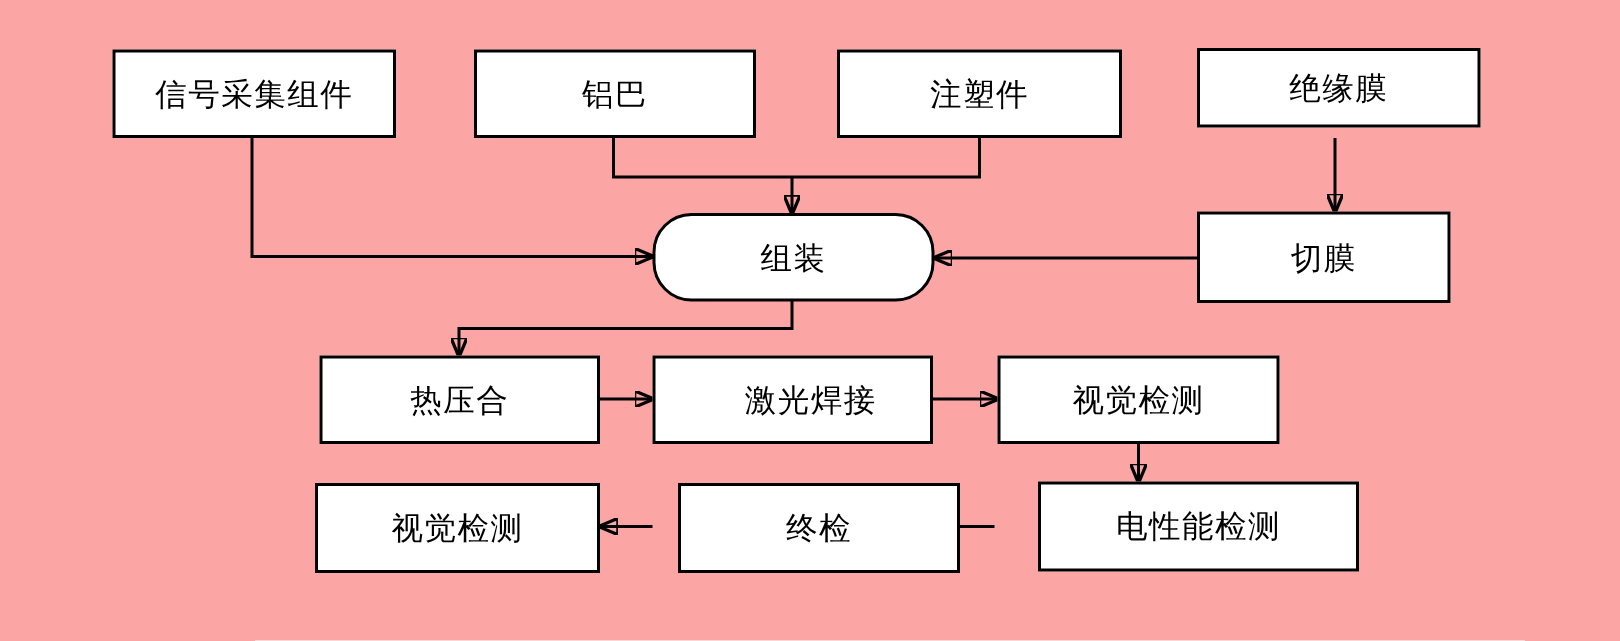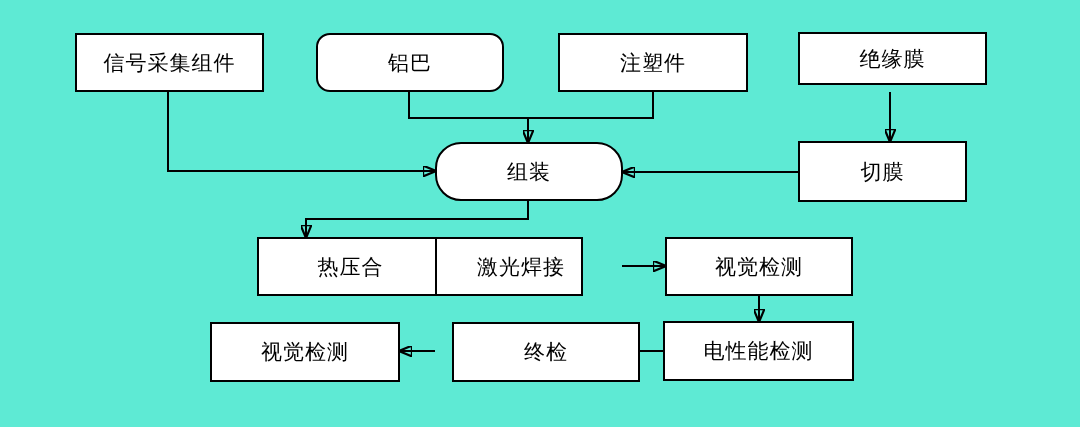--- a/index.html
+++ b/index.html
@@ -4,21 +4,21 @@
 <style>
   html, body {
     margin: 0;
     padding: 0;
     background: #ffffff;
   }
   .canvas {
     position: relative;
     width: 1080px;
     height: 427px;
-    background: #5eead4;
+    background: #fca5a5;
     font-family: "Liberation Serif", "DejaVu Serif", serif;
     overflow: hidden;
   }
   .edges {
     position: absolute;
     left: 0;
     top: 0;
     width: 1080px;
     height: 427px;
     pointer-events: none;
@@ -36,34 +36,34 @@
     display: flex;
     align-items: center;
     justify-content: center;
     font-size: 21px;
     color: #000000;
     letter-spacing: 1px;
     white-space: nowrap;
   }
   
   .n-signal      { left: 75px;  top: 33px;  width: 189px; height: 59px; }
-  .n-aluminum    { left: 316px; top: 33px;  width: 188px; height: 59px; border-radius: 14px; }
+  .n-aluminum    { left: 316px; top: 33px;  width: 188px; height: 59px; }
   .n-injection   { left: 558px; top: 33px;  width: 190px; height: 59px; align-items: center; }
   .n-insulation  { left: 798px; top: 32px;  width: 189px; height: 53px; }
   
   .n-assembly    { left: 435px; top: 142px; width: 188px; height: 59px; border-radius: 26px; }
   .n-filmcut     { left: 798px; top: 141px; width: 169px; height: 61px; }
   
-  .n-hotpress    { left: 213px; top: 237px; width: 187px; height: 59px; margin-left: 44px; }
-  .n-laser       { left: 435px; top: 237px; width: 148px; height: 59px; padding-left: 24px; }
+  .n-hotpress    { left: 213px; top: 237px; width: 187px; height: 59px; }
+  .n-laser       { left: 435px; top: 237px; width: 187px; height: 59px; padding-left: 24px; }
   .n-visual      { left: 665px; top: 237px; width: 188px; height: 59px; justify-content: center; }
   
   .n-packaging   { left: 210px; top: 322px; width: 190px; height: 60px; }
   .n-finalinsp   { left: 452px; top: 322px; width: 188px; height: 60px; }
-  .n-electrical  { left: 663px; top: 321px; width: 191px; height: 60px; }
+  .n-electrical  { left: 692px; top: 321px; width: 214px; height: 60px; }
 </style>
 </head>
 <body>
 
 <div class="canvas">
 
   <svg class="edges" viewBox="0 0 1080 427" xmlns="http://www.w3.org/2000/svg">
     <defs>
       <marker id="arrow" viewBox="0 0 12 10" refX="11" refY="5" markerWidth="13" markerHeight="11" orient="auto" markerUnits="userSpaceOnUse">
         <path d="M0,0 L12,5 L0,10 Z" fill="#000000" stroke="none"></path>

